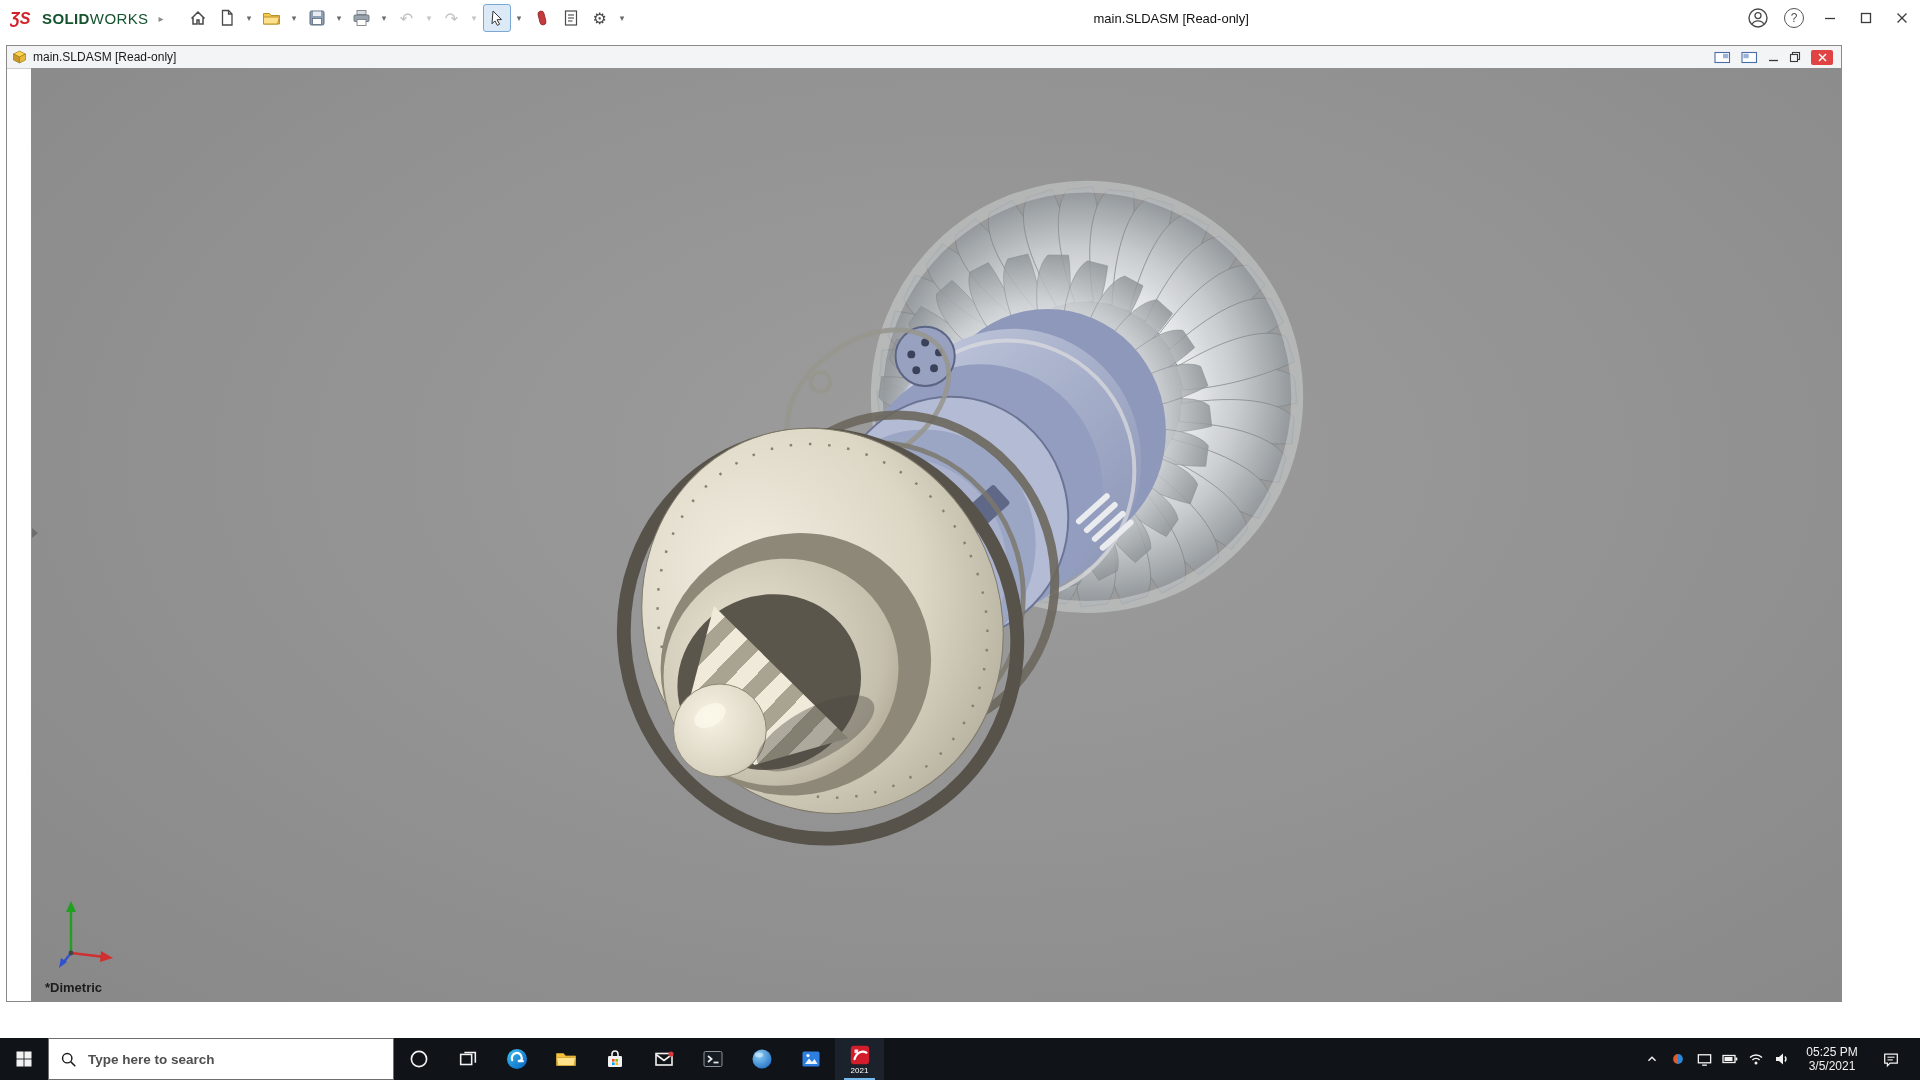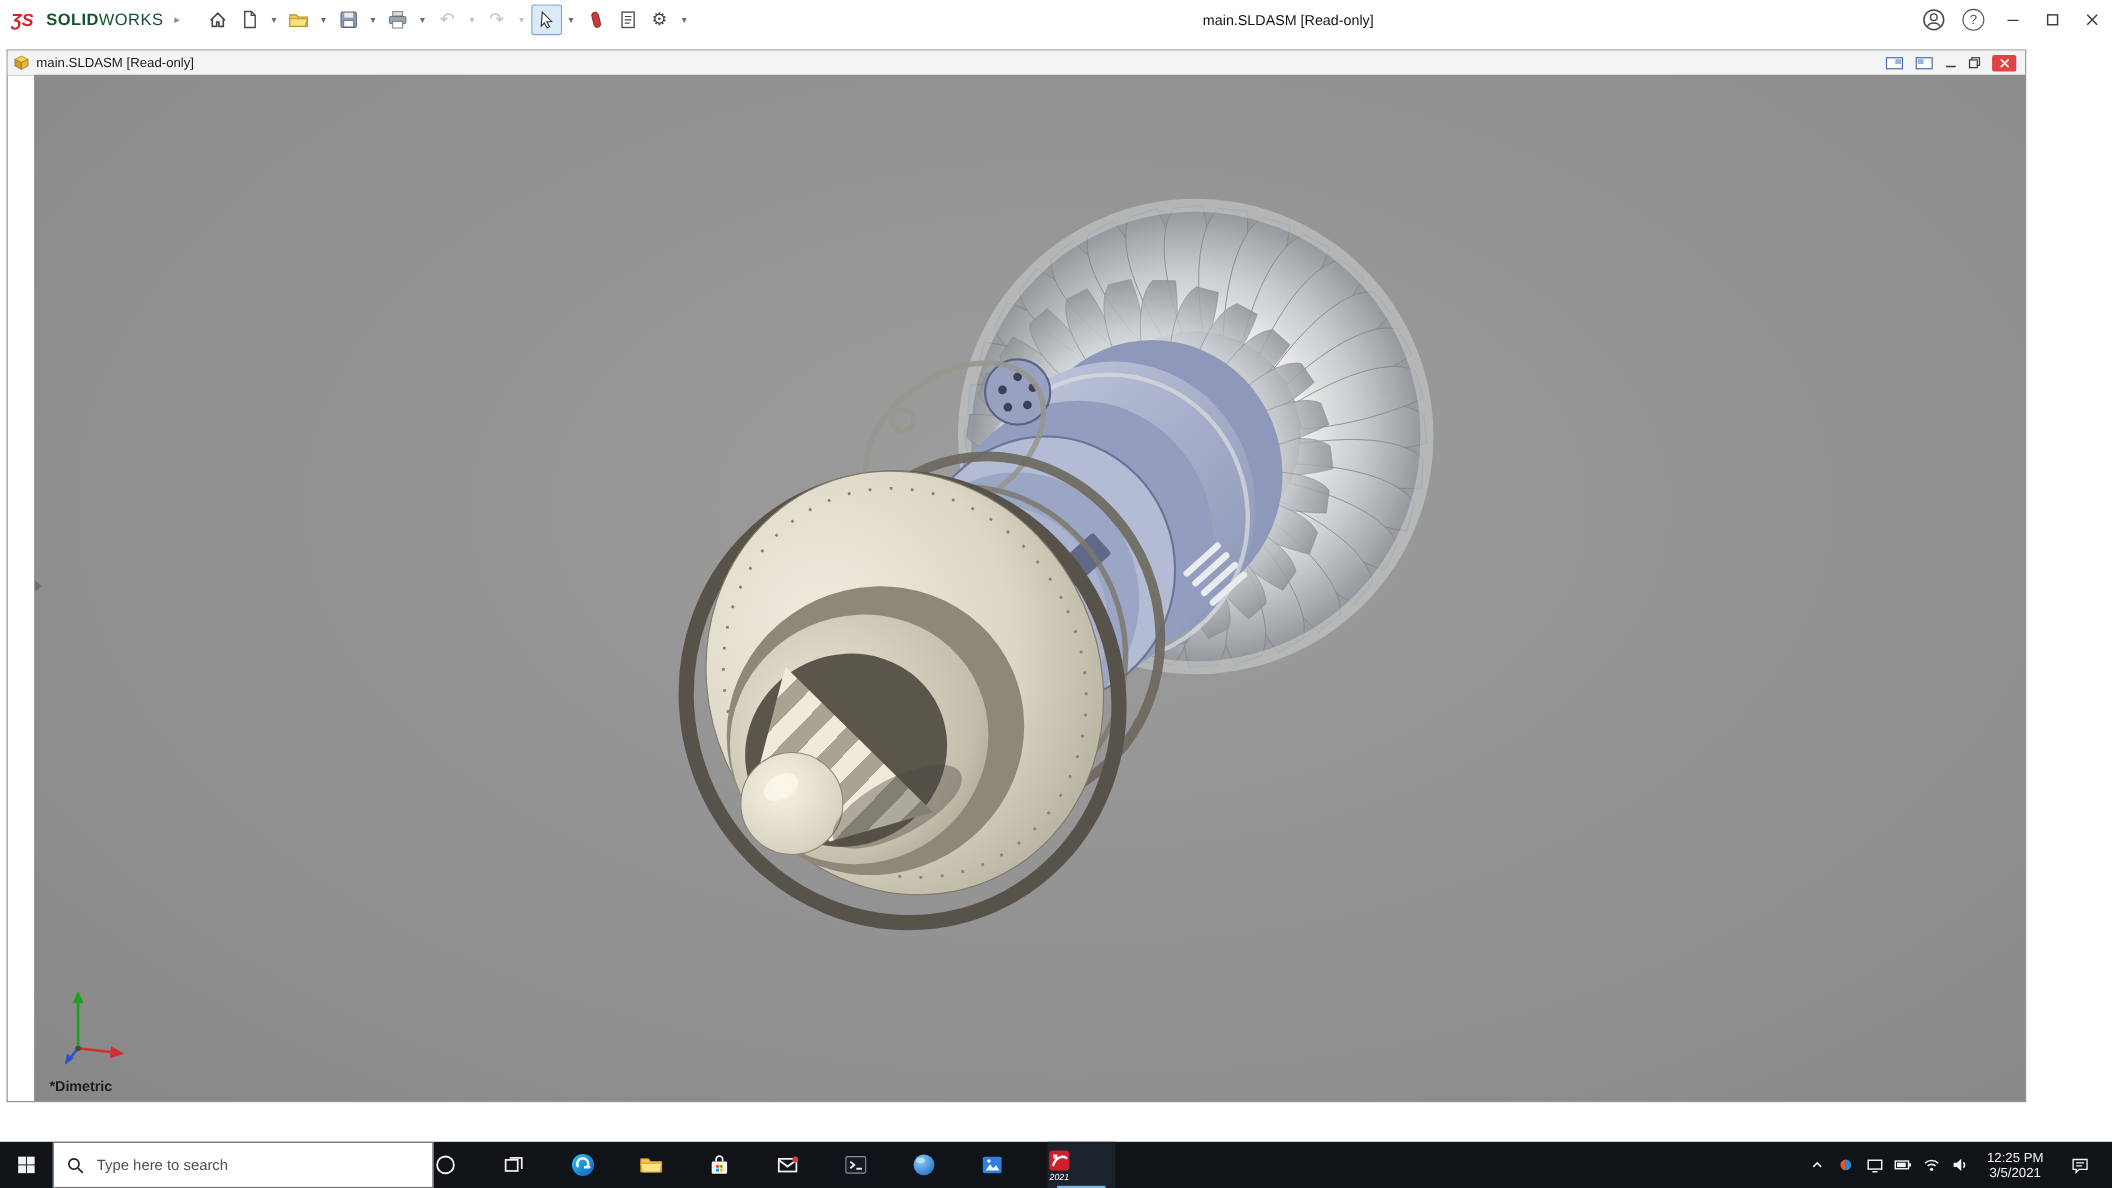--- a/index.html
+++ b/index.html
@@ -65,23 +65,24 @@
     display:flex;align-items:stretch;color:#f2f2f2;z-index:50;
   }
   .tb-btn{width:48px;display:flex;align-items:center;justify-content:center;}
   .search{
     width:346px;background:#ffffff;border:1px solid #6e6e6e;box-sizing:border-box;
     display:flex;align-items:center;gap:9px;padding:0 11px;
   }
   .search input{
     border:none;outline:none;flex:1;font-size:13.5px;color:#222;background:transparent;
     font-family:"Liberation Sans",sans-serif;
+    font-weight:bold;
   }
   .search input::placeholder{color:#4f4f4f;}
-  .tb-app{width:62px;display:flex;align-items:center;position:relative;font-style:italic;}
+  .tb-app{width:49px;display:flex;align-items:center;justify-content:center;position:relative;}
   .tb-app.running{background:#1b222b;}
   .tb-app.running::after{content:"";position:absolute;left:9px;right:9px;bottom:0;height:2px;background:#76b9ed;}
   .sw-stack{display:flex;flex-direction:column;align-items:center;gap:0;}
   .sw-badge{font-size:8px;line-height:9px;color:#fff;}
   .tb-tray{margin-left:auto;display:flex;align-items:center;padding-left:16px;}
   .tray-icon{width:26px;height:42px;display:flex;align-items:center;justify-content:center;}
   .clock{
     width:74px;height:42px;display:flex;flex-direction:column;justify-content:center;
     text-align:center;font-size:12px;line-height:14px;
   }
@@ -558,21 +559,21 @@
         <circle cx="9" cy="13" r="1.5" fill="#f2f2f2"></circle>
       </svg>
     </div>
     <div class="tray-icon">
       <svg width="18" height="18" viewBox="0 0 18 18">
         <polygon points="3,7 6,7 10,3.5 10,14.5 6,11 3,11" fill="#f2f2f2"></polygon>
         <path d="M12,6.5 a4,4 0 0 1 0,5" fill="none" stroke="#f2f2f2" stroke-width="1.4"></path>
       </svg>
     </div>
     <div class="clock">
-      <div>12:25 PM</div>
+      <div>05:25 PM</div>
       <div>3/5/2021</div>
     </div>
     <div class="action-center">
       <svg width="18" height="18" viewBox="0 0 20 20">
         <path d="M3,4.5 h14 v10 h-8 l-3,3 v-3 h-3 z" fill="none" stroke="#f2f2f2" stroke-width="1.4"></path>
         <line x1="6" y1="8" x2="14" y2="8" stroke="#f2f2f2" stroke-width="1.2"></line>
         <line x1="6" y1="11" x2="12" y2="11" stroke="#f2f2f2" stroke-width="1.2"></line>
       </svg>
     </div>
     <div class="show-desktop"></div>

